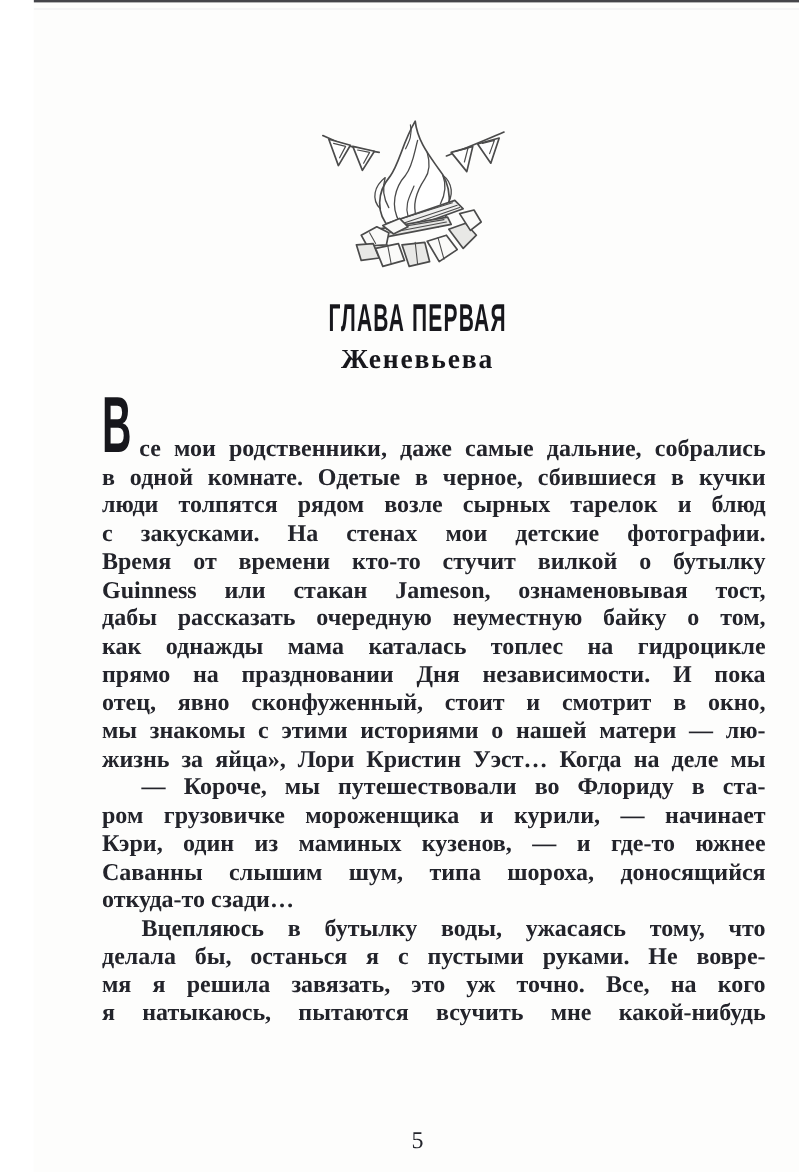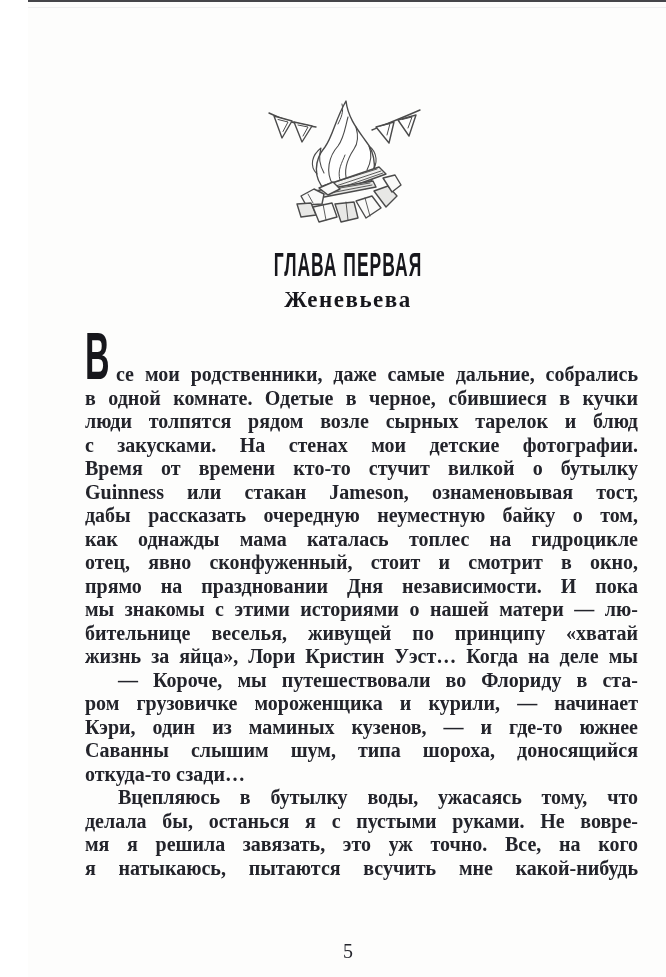--- a/index.html
+++ b/index.html
@@ -135,24 +135,23 @@
 
   <div class="para">
         <div class="line after-drop">се мои родственники, даже самые дальние, собрались</div>
         <div class="line">в одной комнате. Одетые в черное, сбившиеся в кучки</div>
         <div class="line">люди толпятся рядом возле сырных тарелок и блюд</div>
         <div class="line">с закусками. На стенах мои детские фотографии.</div>
         <div class="line">Время от времени кто-то стучит вилкой о бутылку</div>
         <div class="line">Guinness или стакан Jameson, ознаменовывая тост,</div>
         <div class="line">дабы рассказать очередную неуместную байку о том,</div>
         <div class="line">как однажды мама каталась топлес на гидроцикле</div>
+        <div class="line">прямо на праздновании Дня независимости. И пока</div>
         <div class="line">отец, явно сконфуженный, стоит и смотрит в окно,</div>
-        <div class="line">прямо на праздновании Дня независимости. И пока</div>
         <div class="line">мы знакомы с этими историями о нашей матери — лю-</div>
-        <div class="line">бительнице веселья, живущей по принципу «хватай</div>
         <div class="line">жизнь за яйца», Лори Кристин Уэст… Когда на деле мы</div>
       </div>
       <div class="para indent">
         <div class="line">— Короче, мы путешествовали во Флориду в ста-</div>
         <div class="line">ром грузовичке мороженщика и курили, — начинает</div>
         <div class="line">Кэри, один из маминых кузенов, — и где-то южнее</div>
         <div class="line">Саванны слышим шум, типа шороха, доносящийся</div>
         <div class="line flush">откуда-то сзади…</div>
       </div>
       <div class="para indent">

